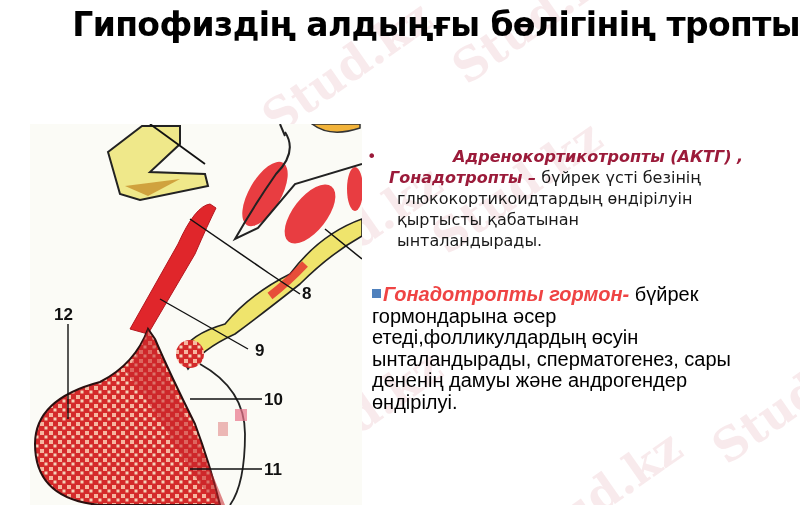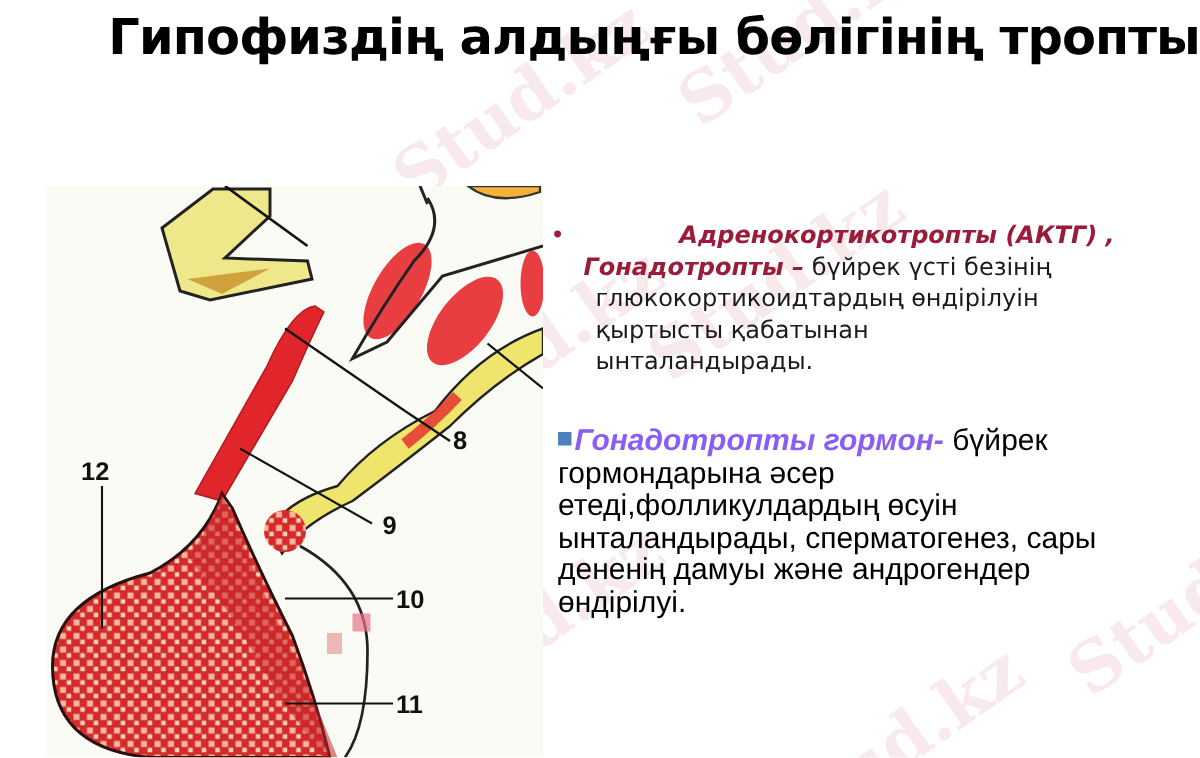--- a/index.html
+++ b/index.html
@@ -30,21 +30,21 @@
   .bullet1 .dot { position: absolute; left: 0; top: 0; color: #9b1b3a; font-size: 16px; }
   .bullet1 .hdr { color: #9b1b3a; font-weight: bold; font-style: italic; }
   .bullet1 .l1 { display: block; padding-left: 32px; text-align: center; }
   .bullet1 .l2 { display: block; padding-left: 22px; }
   .bullet1 .rest { display: block; padding-left: 30px; }
   .bullet2 {
     position: absolute; left: 372px; top: 284px; width: 430px; z-index: 2;
     font-family: "Liberation Sans", sans-serif; font-size: 20px; line-height: 21.5px; color: #000;
   }
   .bullet2 .sq { display: inline-block; width: 9px; height: 9px; background: #4f81bd; margin-right: 2px; vertical-align: 3px; }
-  .bullet2 .hdr { color: #8b5cf6; font-weight: bold; font-style: italic; }
+  .bullet2 .hdr { color: #ef4444; font-weight: bold; font-style: italic; }
   .lbl { font-family: "Liberation Sans", sans-serif; font-size: 17px; font-weight: bold; fill: #111; }
 </style>
 </head>
 <body>
 
 <div class="slide">
 
   <div class="watermark" style="left:250px; top:40px;">Stud.kz</div>
   <div class="watermark" style="left:440px; top:-10px;">Stud.kz</div>
   <div class="watermark" style="left:260px; top:205px;">Stud.kz</div>

